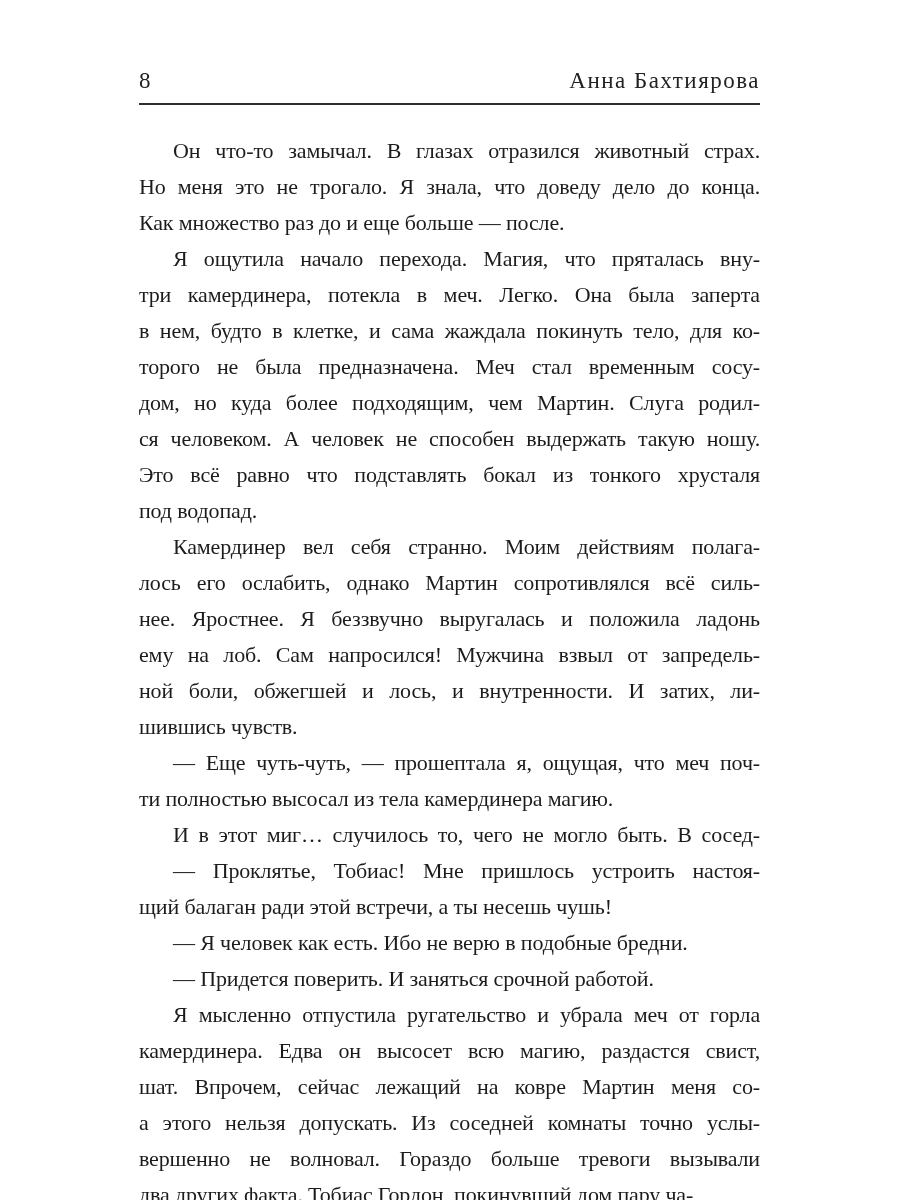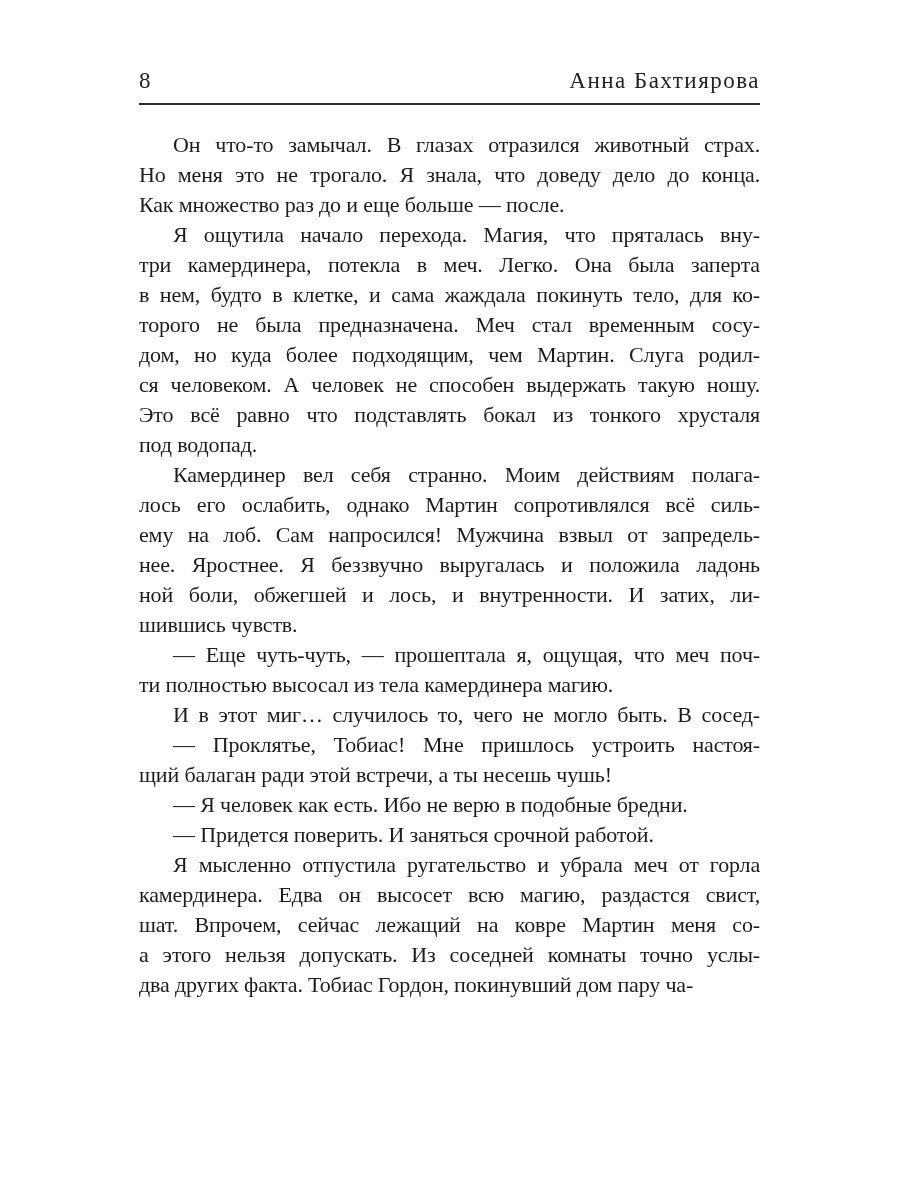--- a/index.html
+++ b/index.html
@@ -55,20 +55,21 @@
   .para {
     margin: 0;
     padding: 0;
   }
   .line {
     text-align: justify;
     text-align-last: justify;
     white-space: normal;
     height: 30px;
     overflow: hidden;
+    margin-top: 6px;
   }
   .line.first {
     text-indent: 34px;
   }
   .line.last {
     text-align-last: left;
   }
 </style>
 </head>
 <body>
@@ -91,22 +92,22 @@
         <div class="line">в нем, будто в клетке, и сама жаждала покинуть тело, для ко-</div>
         <div class="line">торого не была предназначена. Меч стал временным сосу-</div>
         <div class="line">дом, но куда более подходящим, чем Мартин. Слуга родил-</div>
         <div class="line">ся человеком. А человек не способен выдержать такую ношу.</div>
         <div class="line">Это всё равно что подставлять бокал из тонкого хрусталя</div>
         <div class="line last">под водопад.</div>
       </div>
       <div class="para">
         <div class="line first">Камердинер вел себя странно. Моим действиям полага-</div>
         <div class="line">лось его ослабить, однако Мартин сопротивлялся всё силь-</div>
+        <div class="line">нее. Яростнее. Я беззвучно выругалась и положила ладонь</div>
         <div class="line">ему на лоб. Сам напросился! Мужчина взвыл от запредель-</div>
-        <div class="line">нее. Яростнее. Я беззвучно выругалась и положила ладонь</div>
         <div class="line">ной боли, обжегшей и лось, и внутренности. И затих, ли-</div>
         <div class="line last">шившись чувств.</div>
       </div>
       <div class="para">
         <div class="line first">— Еще чуть-чуть, — прошептала я, ощущая, что меч поч-</div>
         <div class="line last">ти полностью высосал из тела камердинера магию.</div>
       </div>
       <div class="para">
         <div class="line first">И в этот миг… случилось то, чего не могло быть. В сосед-</div>
       </div>
@@ -118,16 +119,17 @@
         <div class="line first last">— Я человек как есть. Ибо не верю в подобные бредни.</div>
       </div>
       <div class="para">
         <div class="line first last">— Придется поверить. И заняться срочной работой.</div>
       </div>
       <div class="para">
         <div class="line first">Я мысленно отпустила ругательство и убрала меч от горла</div>
         <div class="line">камердинера. Едва он высосет всю магию, раздастся свист,</div>
         <div class="line">шат. Впрочем, сейчас лежащий на ковре Мартин меня со-</div>
         <div class="line">а этого нельзя допускать. Из соседней комнаты точно услы-</div>
+        <div class="line">вершенно не волновал. Гораздо больше тревоги вызывали</div>
         <div class="line last">два других факта. Тобиас Гордон, покинувший дом пару ча-</div>
       </div>
     </main>
 </div>
 
 </body></html>

